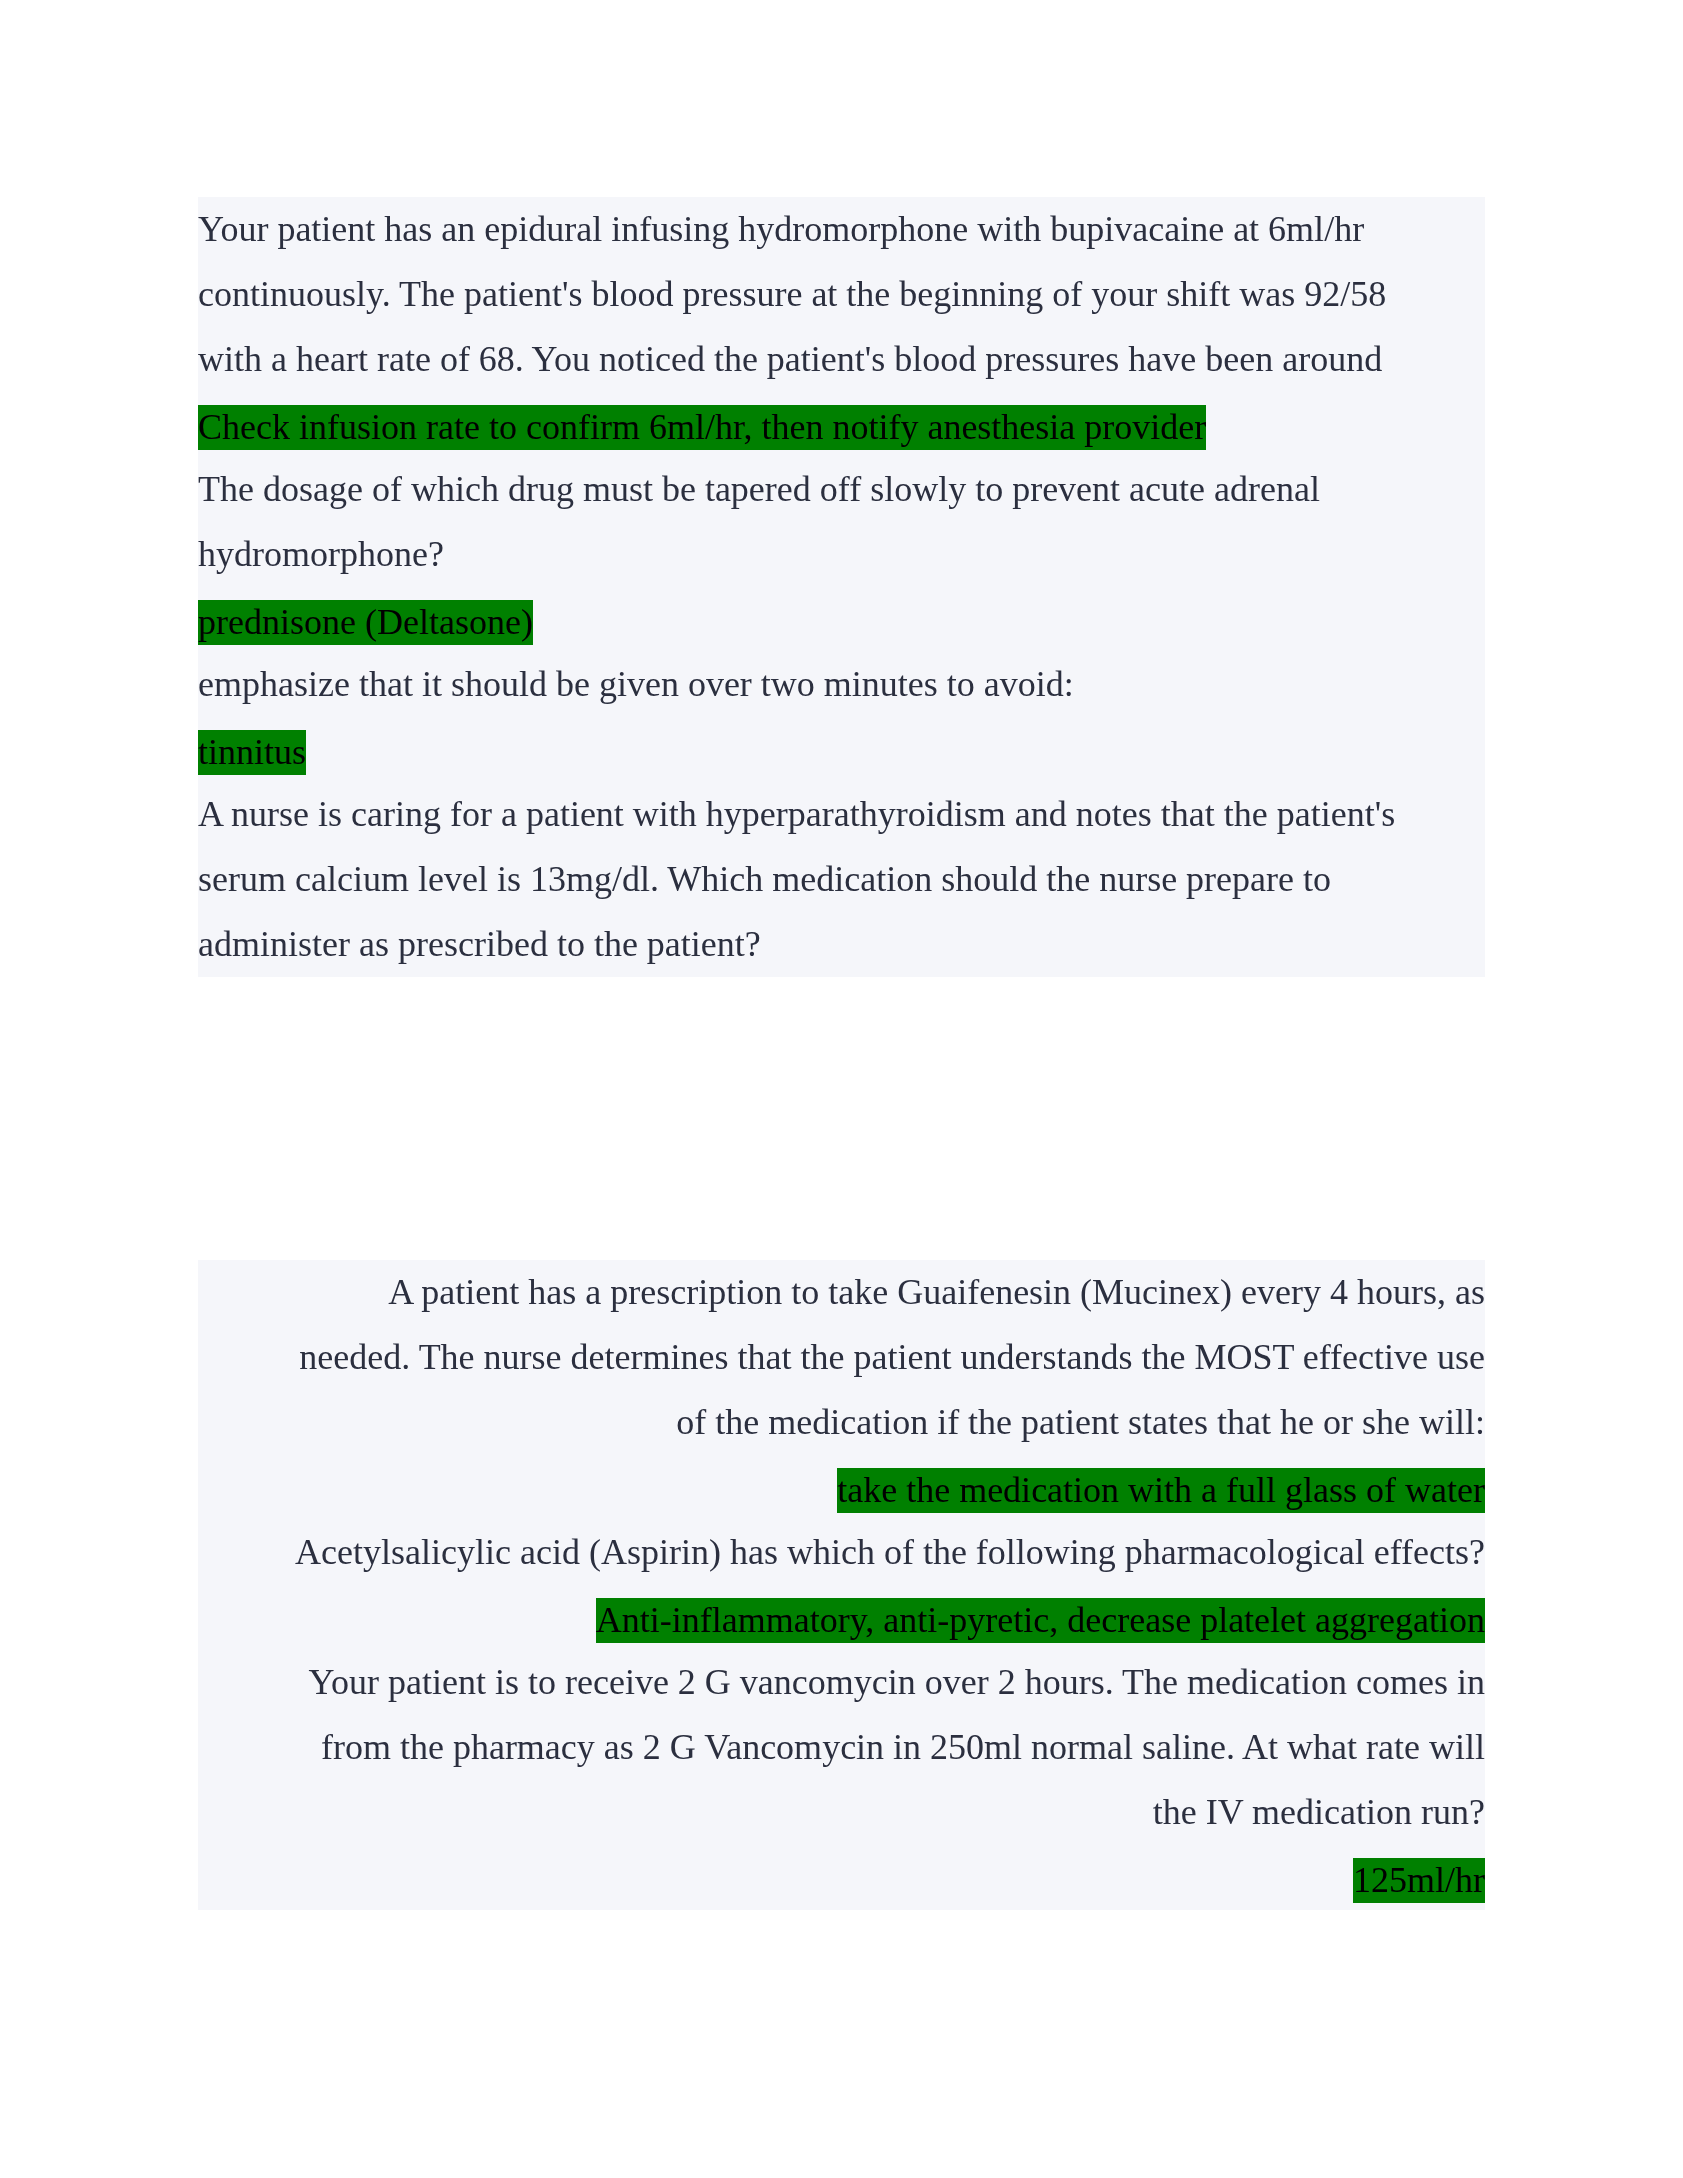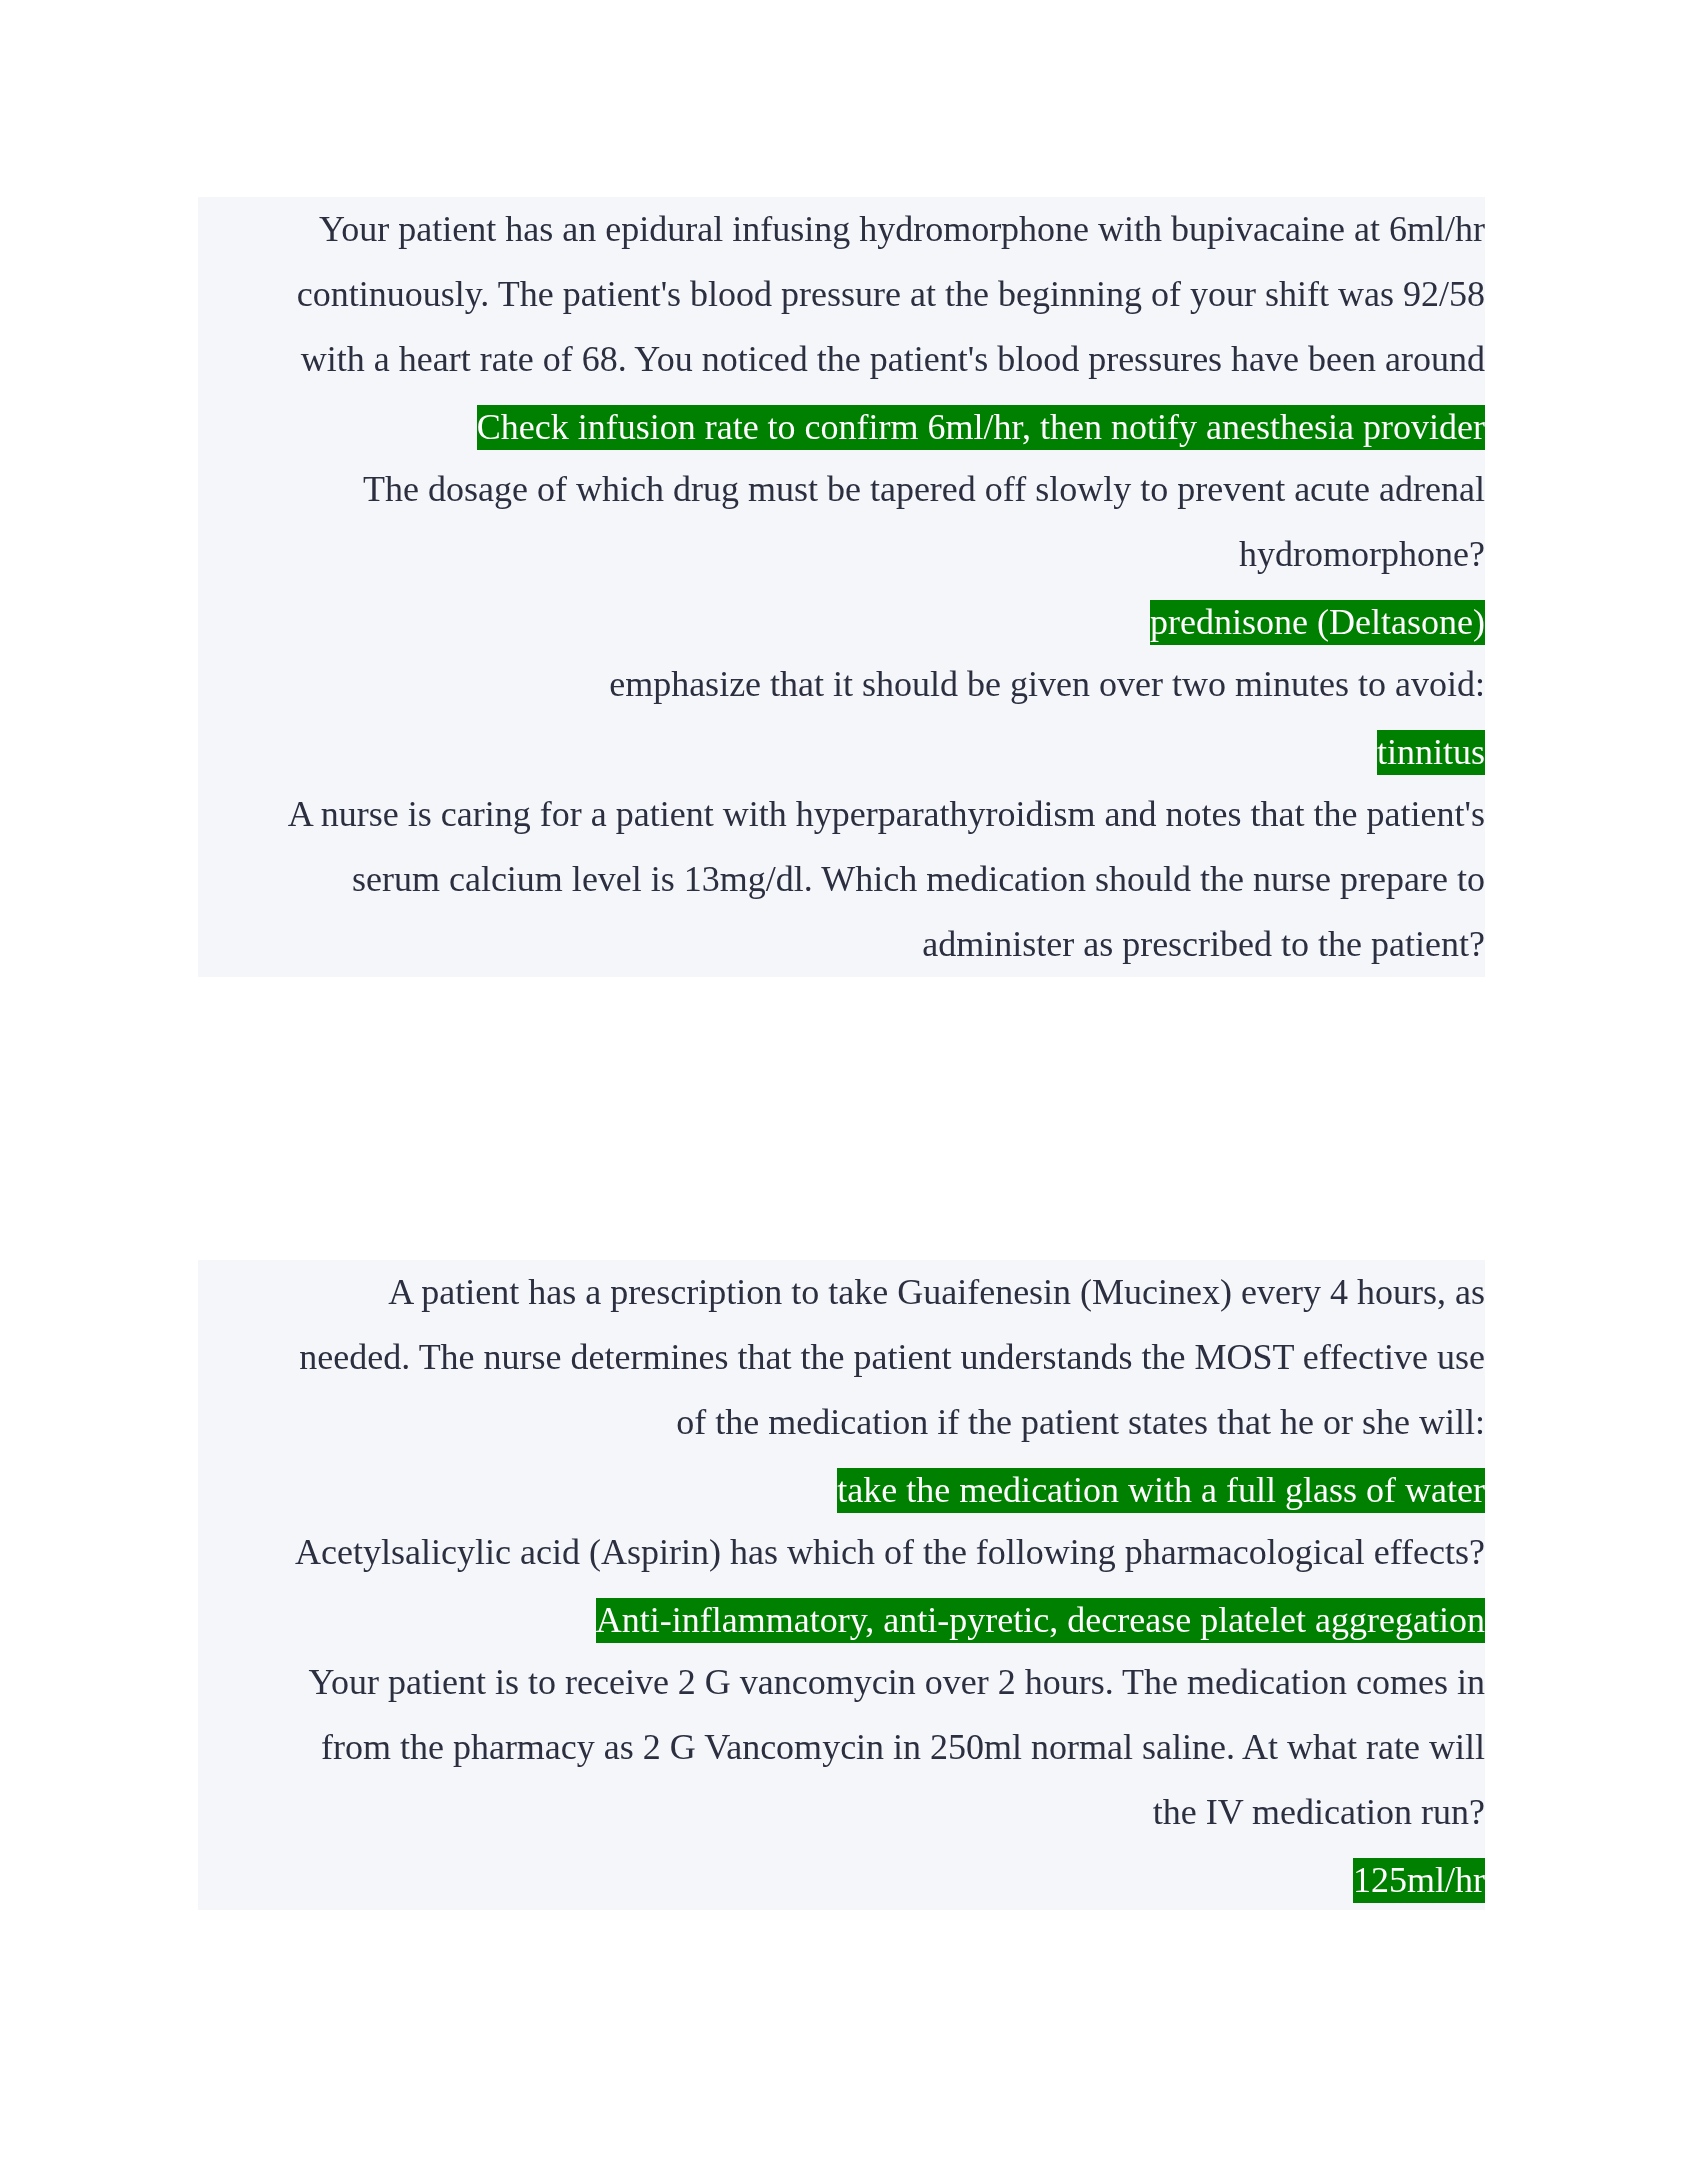--- a/index.html
+++ b/index.html
@@ -2,28 +2,28 @@
 <html><head>
 <meta charset="utf-8">
 <style>
   html, body { margin:0; padding:0; background:#ffffff; }
   body { width:1683px; height:2178px; position:relative; overflow:hidden;
          font-family:"Liberation Serif", "DejaVu Serif", serif; color:#2b2f3f; }
   .hdr { position:absolute; top:2px; left:0; width:1683px; text-align:center;
          font-family:"Liberation Sans", sans-serif; font-size:3px; color:#888; }
   .block { position:absolute; left:198px; width:1287px; background:#f5f6fa; }
   .line { height:65px; line-height:65px; font-size:36px; white-space:nowrap; }
-  .ans { background:#008000; color:#ffffff; display:inline-block; line-height:45px; height:45px; vertical-align:middle; }
+  .ans { background:#008000; color:#000000; display:inline-block; line-height:45px; height:45px; vertical-align:middle; }
 </style>
 </head>
 <body>
 
 <div class="hdr"></div>
 
-<div class="block" style="top:197px;text-align:right;">
+<div class="block" style="top:197px;">
   <div class="line">Your patient has an epidural infusing hydromorphone with bupivacaine at 6ml/hr</div>
   <div class="line">continuously. The patient's blood pressure at the beginning of your shift was 92/58</div>
   <div class="line">with a heart rate of 68. You noticed the patient's blood pressures have been around</div>
   <div class="line"><span class="ans">Check infusion rate to confirm 6ml/hr, then notify anesthesia provider</span></div>
 
   <div class="line">The dosage of which drug must be tapered off slowly to prevent acute adrenal</div>
   <div class="line">hydromorphone?</div>
   <div class="line"><span class="ans">prednisone (Deltasone)</span></div>
 
   <div class="line">emphasize that it should be given over two minutes to avoid:</div>

